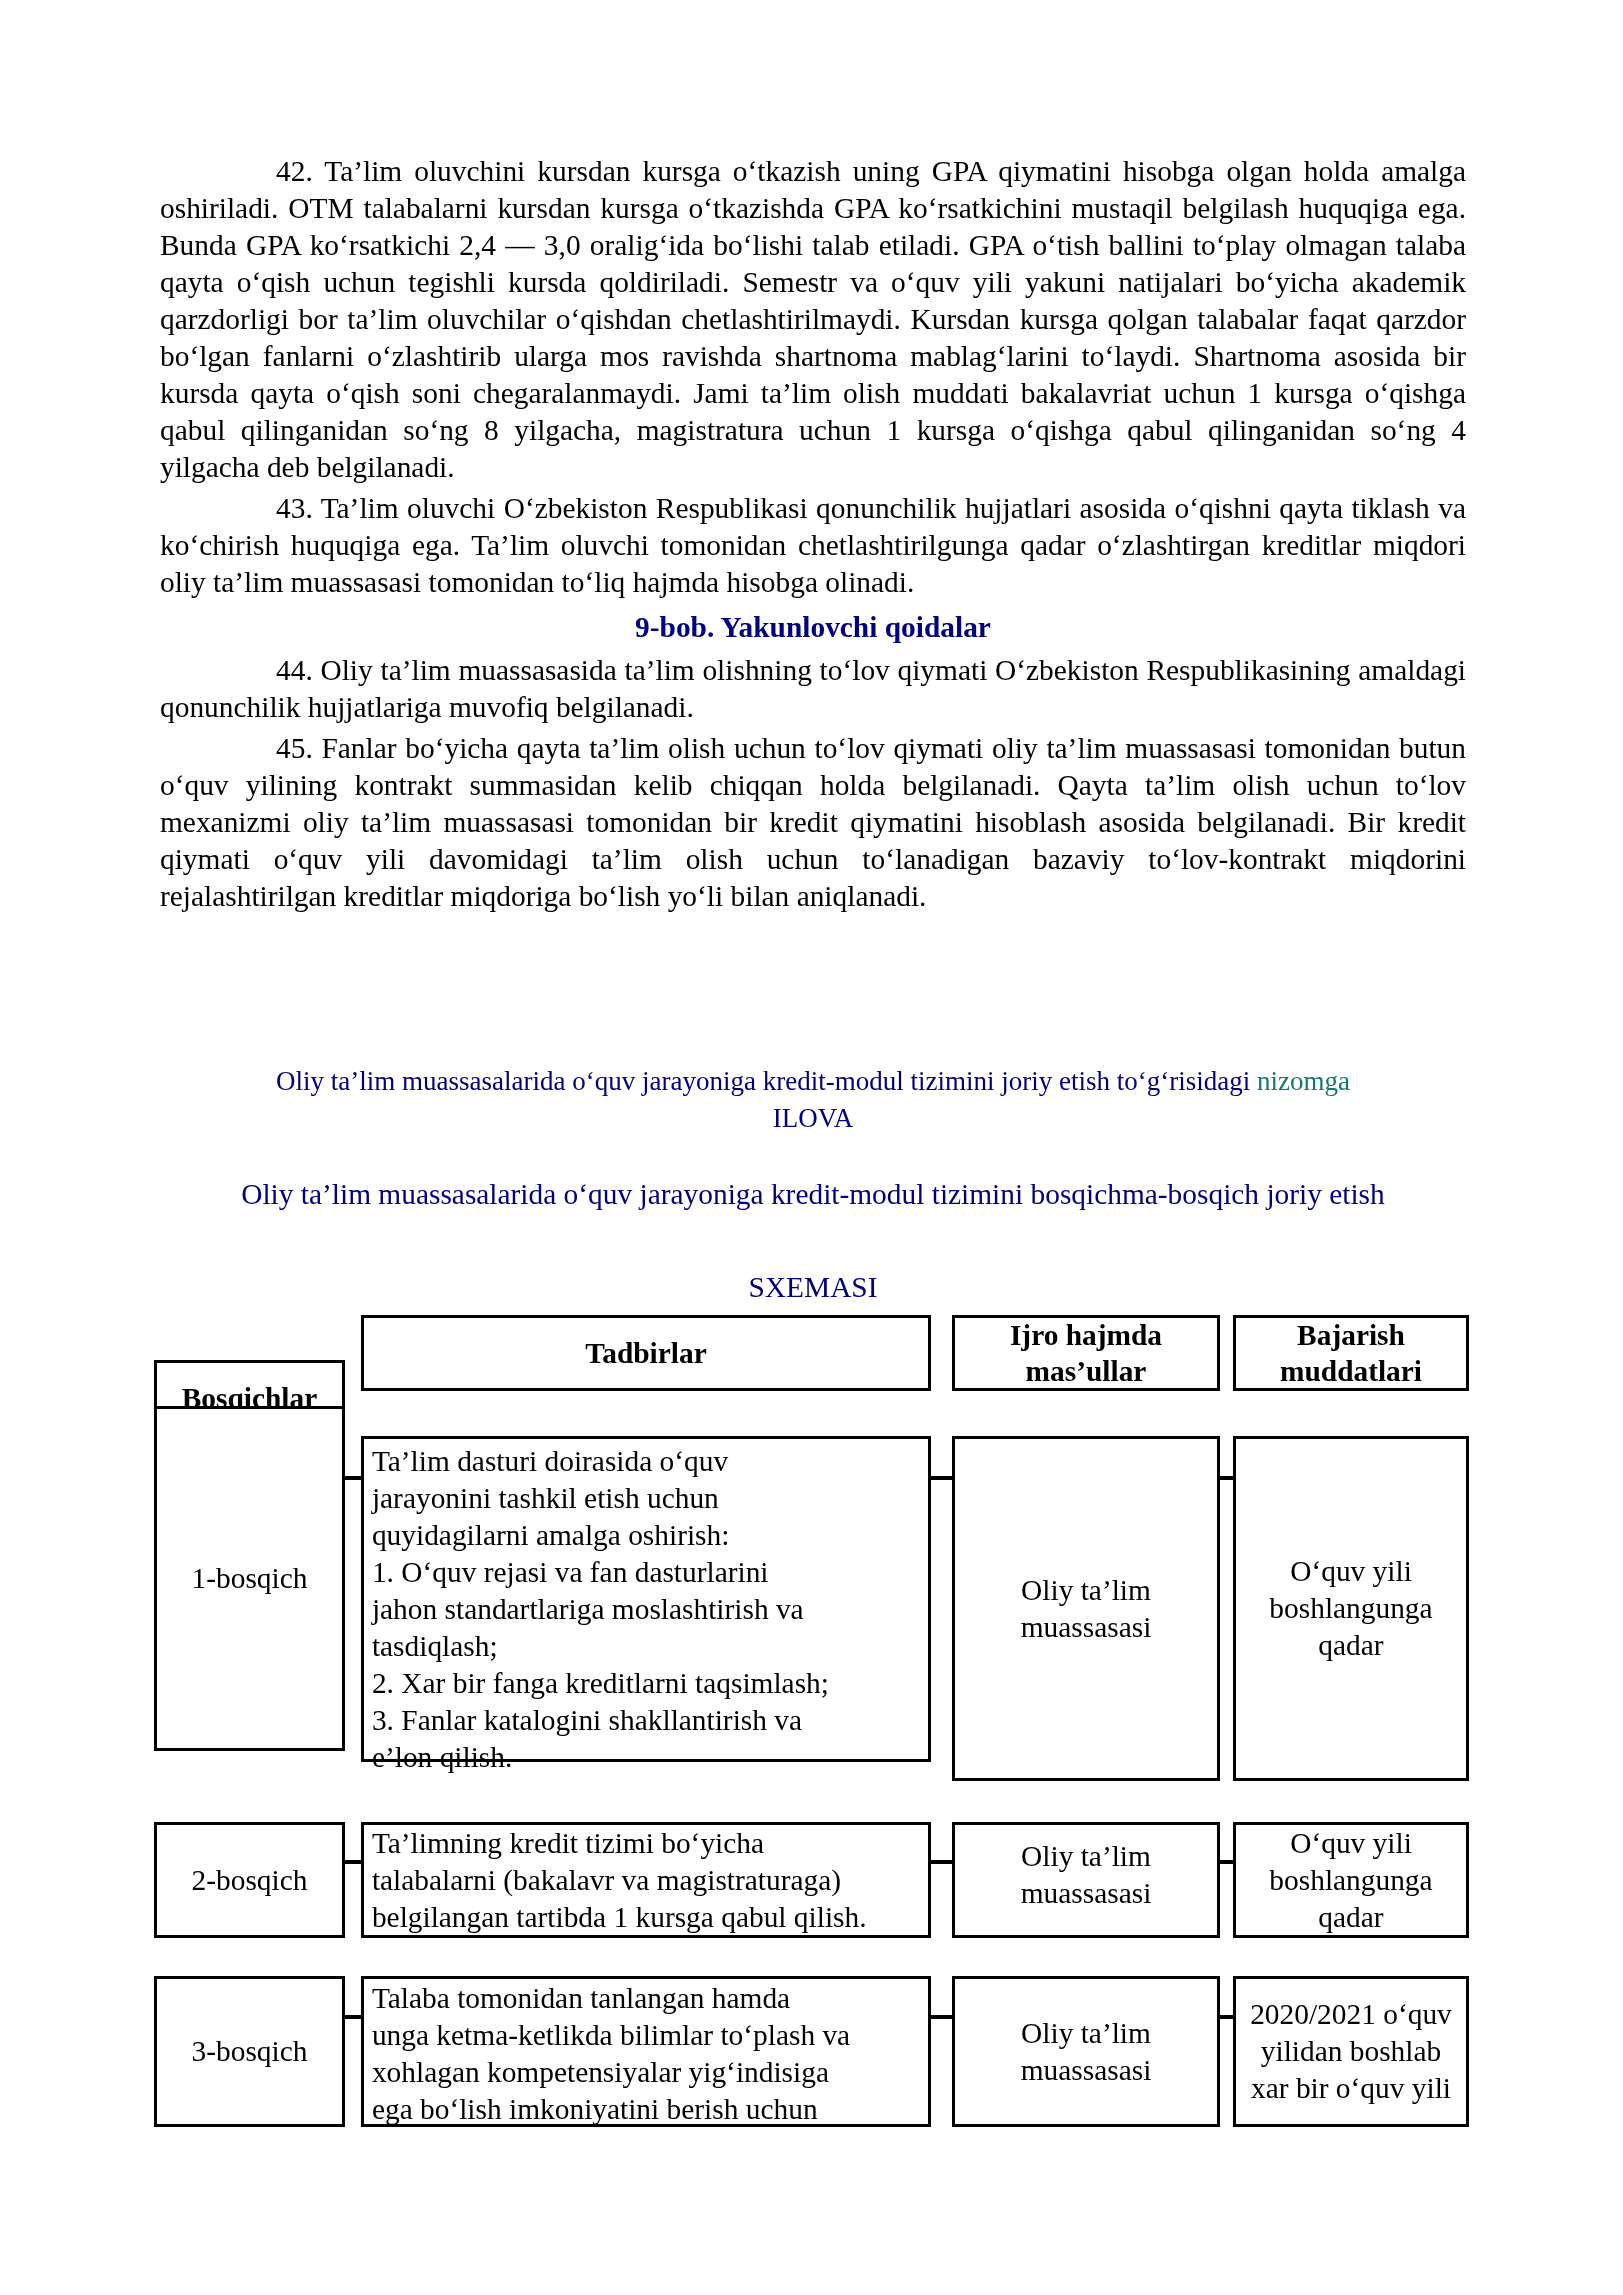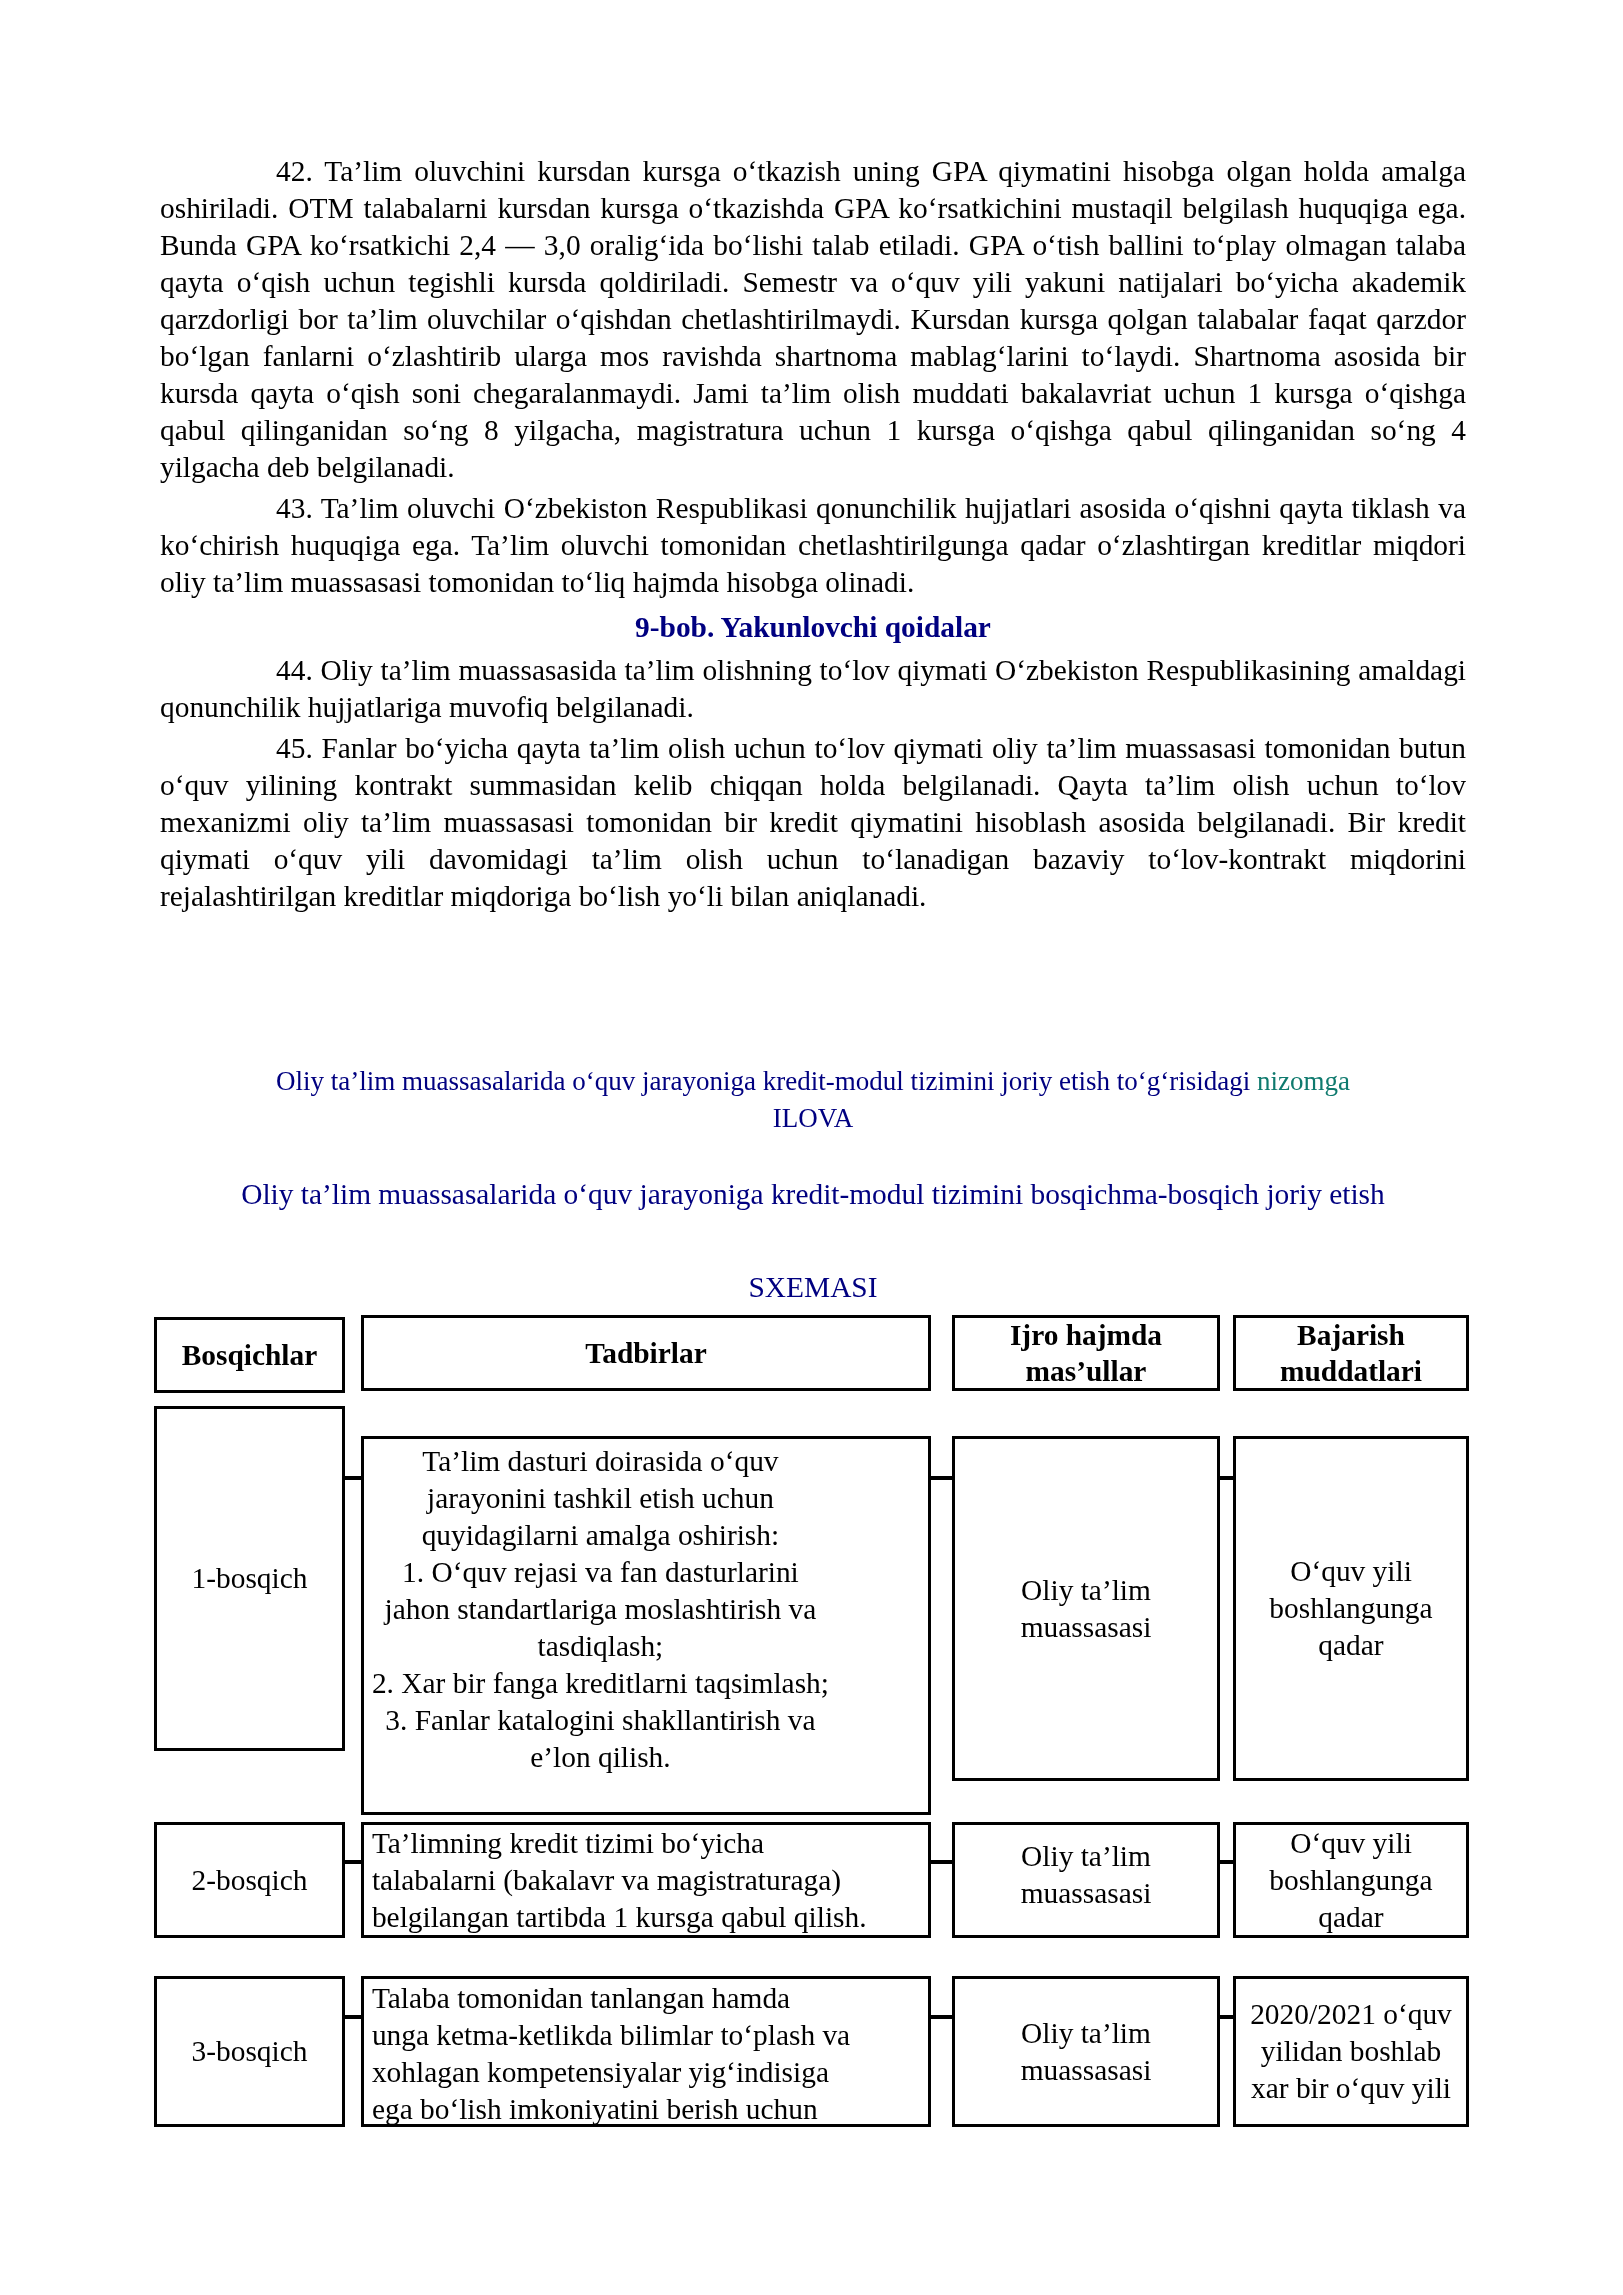--- a/index.html
+++ b/index.html
@@ -43,38 +43,38 @@
 
 <div class="annex">
   <span>Oliy ta’lim muassasalarida o‘quv jarayoniga kredit-modul tizimini joriy etish to‘g‘risidagi</span>
   <span class="link">nizomga</span><br>
   <span>ILOVA</span>
 </div>
 
 <div class="title">Oliy ta’lim muassasalarida o‘quv jarayoniga kredit-modul tizimini bosqichma-bosqich joriy etish</div>
 <div class="scheme">SXEMASI</div>
 
-<div class="box hdr c1" style="top:1317px;height:76px;align-items:center;">
+<div class="box hdr c1" style="top:1360px;height:76px;align-items:center;">
     <span>Bosqichlar</span>
   </div>
 <div class="box hdr c2" style="top:1315px;height:76px;">
     <span>Tadbirlar</span>
   </div>
 <div class="box hdr c3" style="top:1315px;height:76px;line-height:36px;padding:0 26px;">
     <span>Ijro hajmda mas’ullar</span>
   </div>
 <div class="box hdr c4" style="top:1315px;height:76px;line-height:36px;padding:0 19.6px;">
     <span>Bajarish muddatlari</span>
   </div>
 
 <div class="box c1" style="top:1371px;height:345px;margin-top:35px;">
     <span>1-bosqich</span>
   </div>
 <div class="conn" style="left:345px;width:17px;top:1476px;"></div>
-<div class="box c2 left" style="top:1436px;height:379px;text-align:center;">
+<div class="box c2 left" style="top:1436px;height:326px;">
     <span class="txt">      Ta’lim dasturi doirasida o‘quv
 jarayonini tashkil etish uchun
 quyidagilarni amalga oshirish:
       1. O‘quv rejasi va fan dasturlarini
 jahon standartlariga moslashtirish va
 tasdiqlash;
       2. Xar bir fanga kreditlarni taqsimlash;
       3. Fanlar katalogini shakllantirish va
 e’lon qilish.</span>
   </div>

